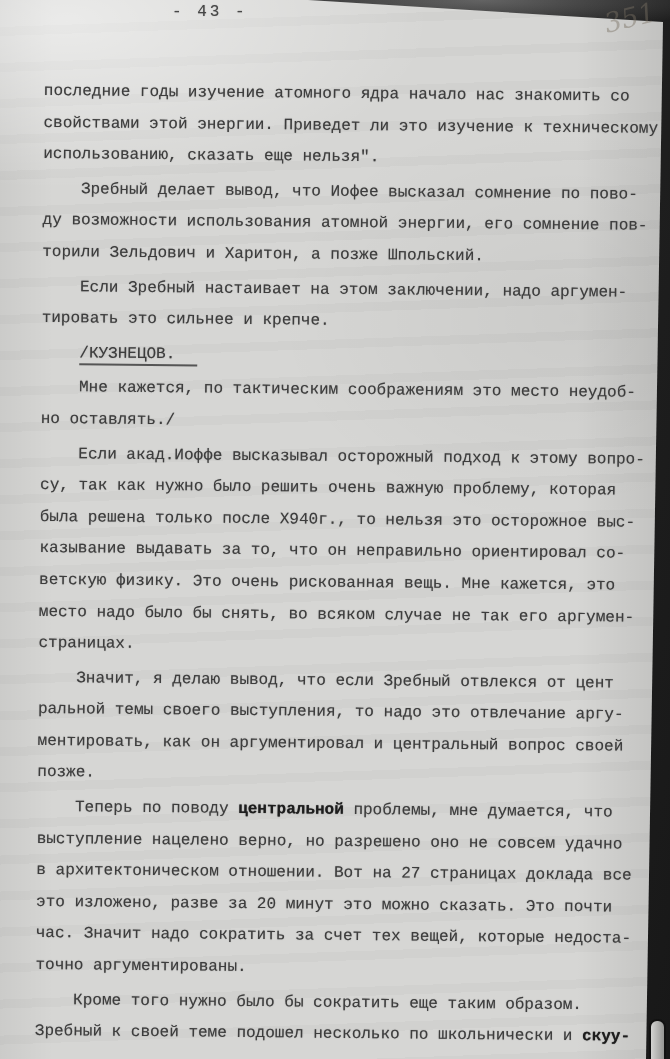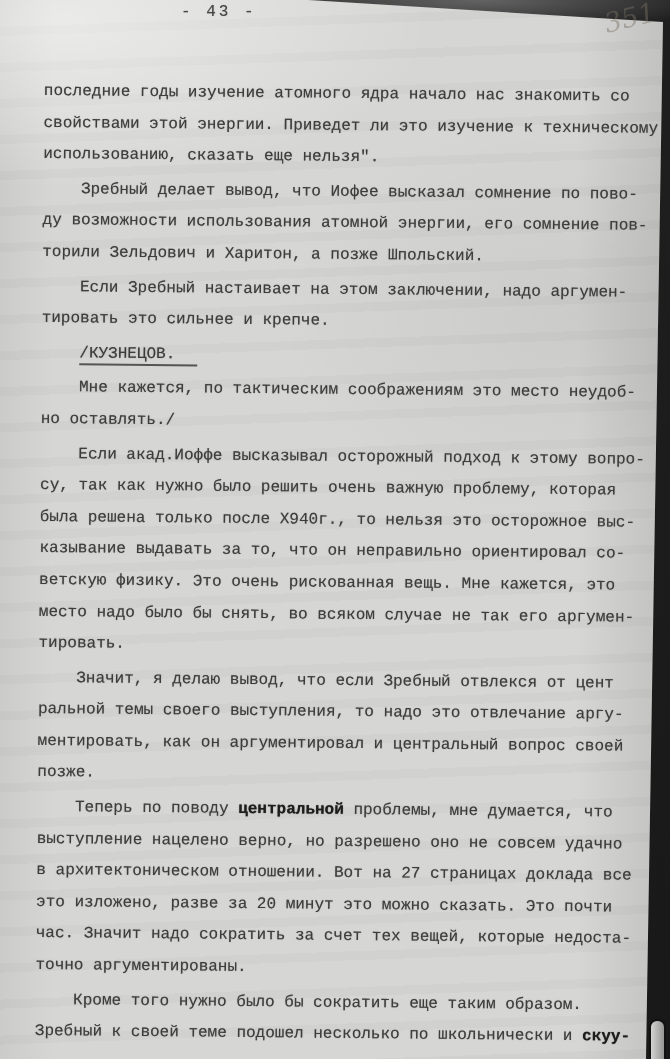--- a/index.html
+++ b/index.html
@@ -29,21 +29,20 @@
   }
 
   .page-number {
     position: absolute;
     left: 172px;
     top: 3px;
     font-size: 16px;
     letter-spacing: 3px;
     color: #474747;
     text-shadow: 0 0 1px rgba(70,70,70,0.5);
-    margin-left: 9px;
   }
 
   .handwritten {
     position: absolute;
     right: 14px;
     top: 2px;
     font-family: "DejaVu Serif", serif;
     font-style: italic;
     font-size: 27px;
     color: rgba(122,114,100,0.45);
@@ -119,21 +118,21 @@
           <div class="line first"><span>Мне кажется, по тактическим соображениям это место неудоб-</span></div>
           <div class="line"><span>но оставлять./</span></div>
         </div>
         <div class="para">
           <div class="line first"><span>Если акад.Иоффе высказывал осторожный подход к этому вопро-</span></div>
           <div class="line"><span>су, так как нужно было решить очень важную проблему, которая</span></div>
           <div class="line"><span>была решена только после Х940г., то нельзя это осторожное выс-</span></div>
           <div class="line"><span>казывание выдавать за то, что он неправильно ориентировал со-</span></div>
           <div class="line"><span>ветскую физику. Это очень рискованная вещь. Мне кажется, это</span></div>
           <div class="line"><span>место надо было бы снять, во всяком случае не так его аргумен-</span></div>
-          <div class="line"><span>тировать.</span></div>
+          <div class="line"><span>страницах.</span></div>
         </div>
         <div class="para">
           <div class="line first"><span>Значит, я делаю вывод, что если Зребный отвлекся от цент</span></div>
           <div class="line"><span>ральной темы своего выступления, то надо это отвлечание аргу-</span></div>
           <div class="line"><span>ментировать, как он аргументировал и центральный вопрос своей</span></div>
           <div class="line"><span>позже.</span></div>
         </div>
         <div class="para">
           <div class="line first"><span>Теперь по поводу </span><span class="seg-bold">центральной</span><span> проблемы, мне думается, что</span></div>
           <div class="line"><span>выступление нацелено верно, но разрешено оно не совсем удачно</span></div>

